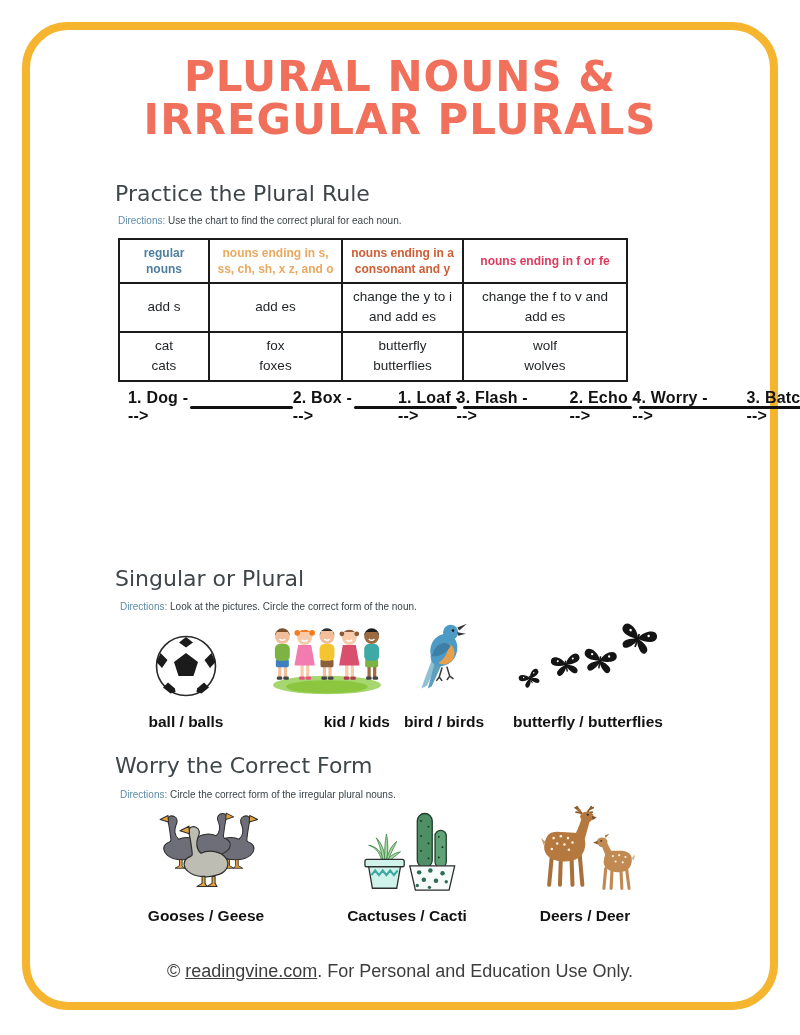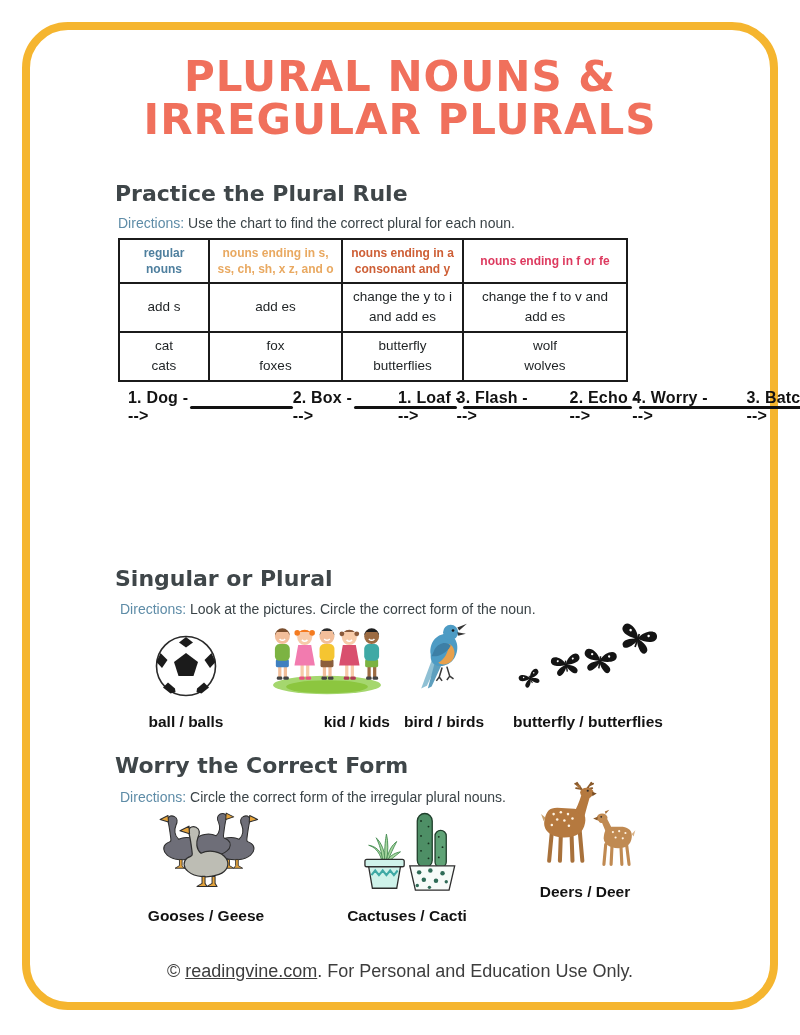--- a/index.html
+++ b/index.html
@@ -15,22 +15,22 @@
   }
   *{margin:0;padding:0;box-sizing:border-box;}
   body{background:#fff;font-family:"Liberation Sans",sans-serif;}
   .page{position:relative;width:800px;height:1035px;background:#ffffff;overflow:hidden;}
   .frame{position:absolute;left:22px;top:22px;width:756px;height:988px;
     border:8px solid var(--border-yellow);border-radius:46px;}
   .title{position:absolute;top:56px;left:0;width:100%;text-align:center;
     color:var(--title-coral);font-family:"DejaVu Sans",sans-serif;
     font-weight:800;font-size:42px;line-height:1.02;letter-spacing:1px;}
   .sec-heading{position:absolute;color:var(--heading-dark);
-    font-family:"DejaVu Sans",sans-serif;font-weight:700;font-size:22px;letter-spacing:0px;}
-  .directions{position:absolute;font-size:14px;color:#3A4347;}
+    font-family:"DejaVu Sans",sans-serif;font-weight:400;font-size:22px;letter-spacing:0px;}
+  .directions{position:absolute;font-size:10px;color:#3A4347;}
   .dir-label{color:var(--directions-blue);}
   
   table.rules{position:absolute;left:118px;top:238px;width:508px;border-collapse:collapse;
     table-layout:fixed;text-align:center;color:var(--ink);}
   table.rules td{border:2px solid #1B1B1B;padding:3px 5px;vertical-align:middle;}
   td.hdr{font-weight:700;font-size:12px;line-height:1.35;height:44px;}
   td.rule-cell{font-size:13.5px;line-height:1.5;height:46px;}
   td.example-cell{font-size:13.5px;line-height:1.55;height:46px;}
   .c-blue{color:var(--header-blue);text-align:center;} .c-gold{color:var(--header-gold);border-radius:20px;}
   .c-rust{color:var(--header-rust);} .c-pink{color:var(--header-pink);}
@@ -336,21 +336,21 @@
             <circle cx="86" cy="80" r="2.4"></circle>
             <circle cx="97" cy="81" r="1.8"></circle>
           <circle cx="66" cy="85" r="1.8"></circle>
             <circle cx="79" cy="87" r="1.8"></circle>
         </g>
       </svg>
     </div>
     <div class="pic-label">Cactuses / Cacti</div>
   </div>
 
-  <div class="pic-item" style="left:515px;top:780px;width:140px;">
+  <div class="pic-item" style="left:515px;top:804px;width:140px;">
     <div class="pic-box" style="height:88px;">
       <svg width="135" height="88" viewBox="0 0 135 98">
 
         <g>
           <path d="M66,6 C64,-1 60,-3 58,-7 M66,6 C68,-1 72,-3 74,-7 M62,0 L57,-1 M70,0 L75,-1 M60,-4 L56,-6 M72,-4 L76,-6" transform="translate(0,10)" stroke="#8A5A2B" stroke-width="2" fill="none" stroke-linecap="round"></path>
           <g stroke="#A8713B" stroke-width="4.5" stroke-linecap="round">
             <line x1="30" y1="58" x2="27" y2="90"></line>
               <line x1="40" y1="62" x2="39" y2="90"></line>
             <line x1="52" y1="62" x2="53" y2="90"></line>
               <line x1="61" y1="56" x2="64" y2="90"></line>

